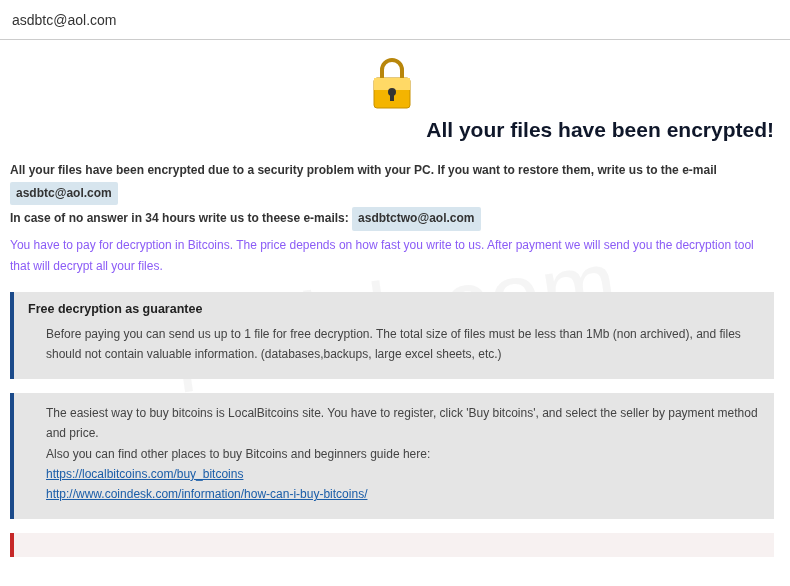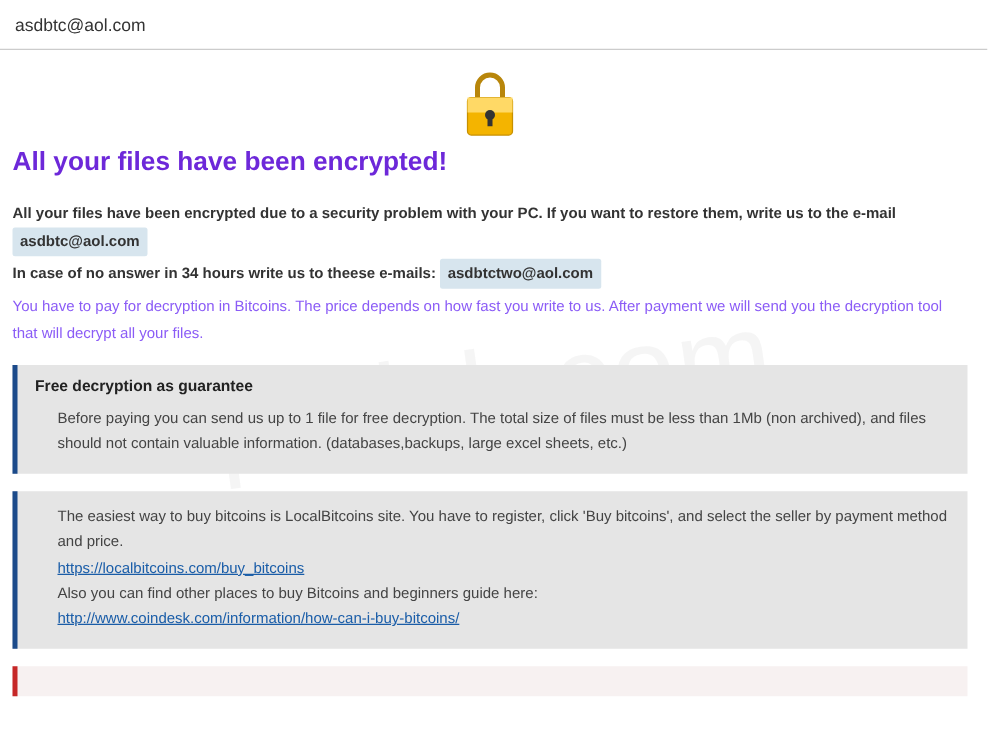--- a/index.html
+++ b/index.html
@@ -30,24 +30,24 @@
 .content-wrap::-webkit-scrollbar { width: 16px; }
 .content-wrap::-webkit-scrollbar-track { background: #f0f0f0; }
 .content-wrap::-webkit-scrollbar-thumb { background: #c8c8c8; }
 .lock-icon {
   display: block;
   margin: 6px auto 6px;
   width: 48px;
   height: 56px;
 }
 .main-title {
-  text-align: left;
+  text-align: right;
   font-size: 21px;
   font-weight: bold;
-  color: #6d28d9;
+  color: #0f172a;
   margin-bottom: 18px;
 }
 .intro {
   font-size: 12px;
   line-height: 1.8;
   color: #333;
   margin-bottom: 10px;
 }
 .intro .line { margin-bottom: 2px; }
 .intro .bold { font-weight: bold; }
@@ -133,22 +133,22 @@
   </div>
 
   <div class="section sec-blue">
     <div class="sec-title">Free decryption as guarantee</div>
     <div class="sec-body">Before paying you can send us up to 1 file for free decryption. The total size of files must be less than 1Mb (non archived), and files should not contain valuable information. (databases,backups, large excel sheets, etc.)</div>
   </div>
 
   <div class="section sec-blue">
     <div class="sec-body">
       <div>The easiest way to buy bitcoins is LocalBitcoins site. You have to register, click 'Buy bitcoins', and select the seller by payment method and price.</div>
+      <div>Also you can find other places to buy Bitcoins and beginners guide here:</div>
       <div><a href="#">https://localbitcoins.com/buy_bitcoins</a></div>
-      <div>Also you can find other places to buy Bitcoins and beginners guide here:</div>
       <div><a href="#">http://www.coindesk.com/information/how-can-i-buy-bitcoins/</a></div>
     </div>
   </div>
 
   <div class="section sec-red">
     
     
   </div>
 </div>
 

